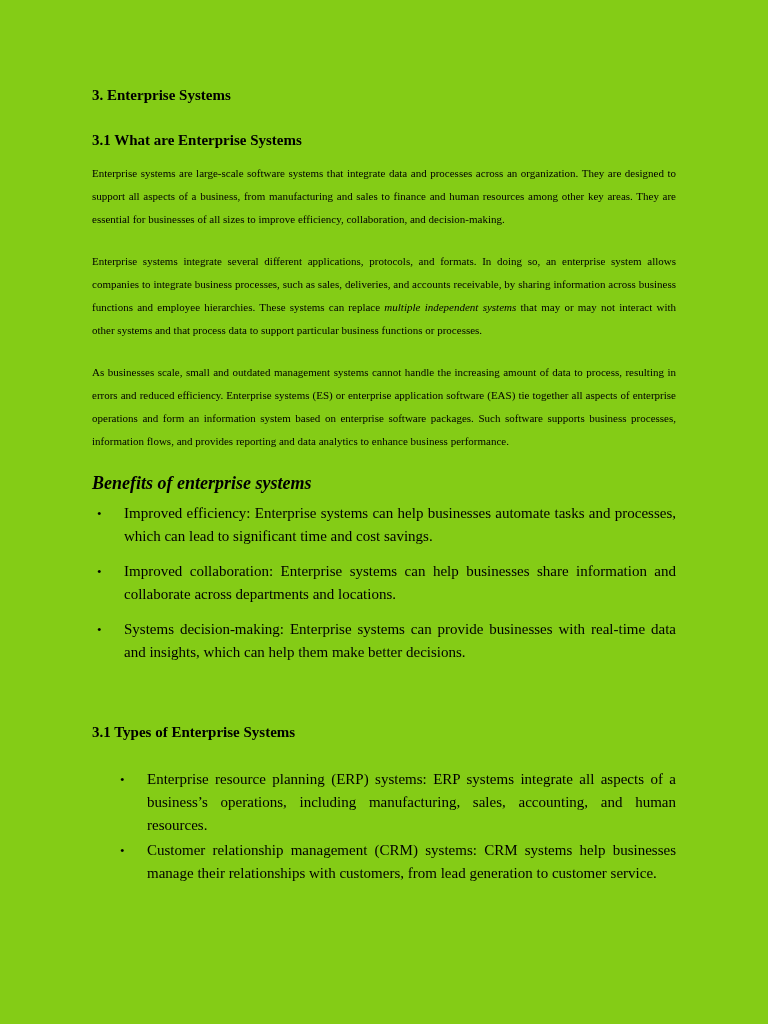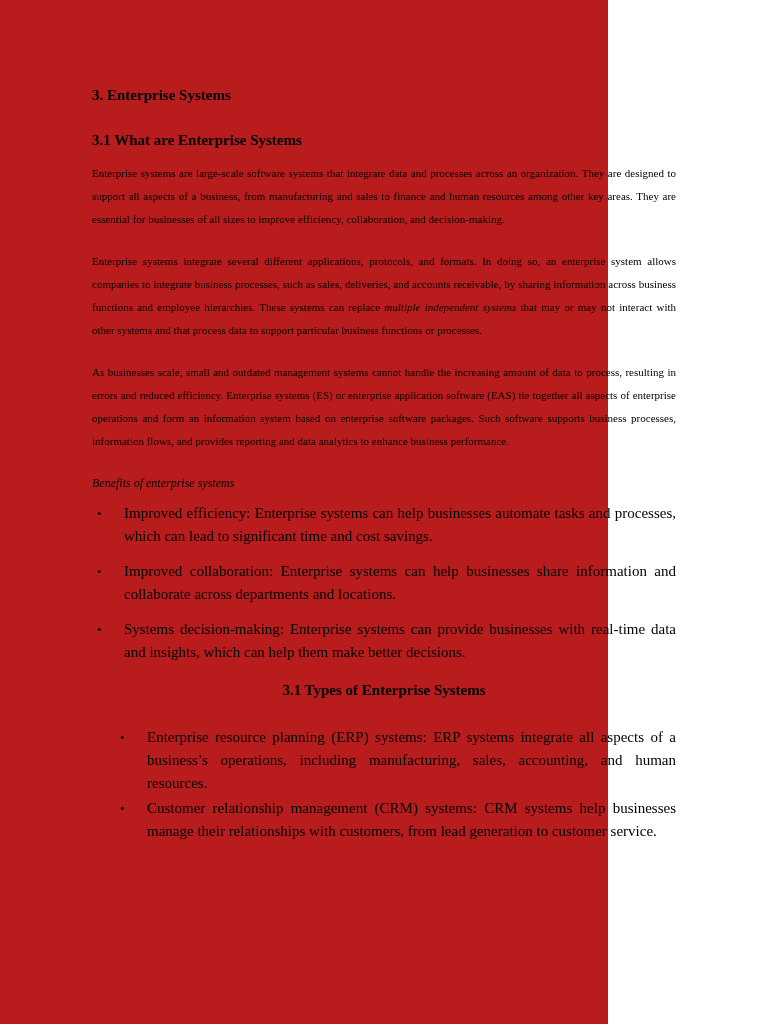--- a/index.html
+++ b/index.html
@@ -10,45 +10,45 @@
   }
   body {
     width: 768px;
     height: 1024px;
     font-family: "Liberation Serif", "DejaVu Serif", serif;
     color: #000000;
     -webkit-font-smoothing: antialiased;
   }
   #page {
     position: relative;
-    width: 608px;
+    width: 768px;
     height: 1024px;
     box-sizing: border-box;
     padding: 84px 92px 0 92px;
-    background: #b91c1c;
+    background: #84cc16;
   }
   .content {
     width: 584px;
   }
   .h-major,
   .h-minor {
     font-size: 15px;
     font-weight: bold;
     line-height: 23px;
     margin: 0;
     text-align: left;
   }
   .h-major { margin-bottom: 10px; }
   .h-minor { margin-bottom: 10px; }
   .gap-before-heading { margin-top: 22px; }
-  .gap-types { margin-top: 15px; text-align: center; }
+  .gap-types { margin-top: 57px; }
 
   .sub-italic {
-    font-size: 12px;
-    font-weight: normal;
+    font-size: 18px;
+    font-weight: bold;
     font-style: italic;
     line-height: 23px;
     margin: 0 0 7px 0;
   }
 
   p.body {
     font-size: 11px;
     line-height: 23px;
     text-align: justify;
     text-justify: inter-word;

